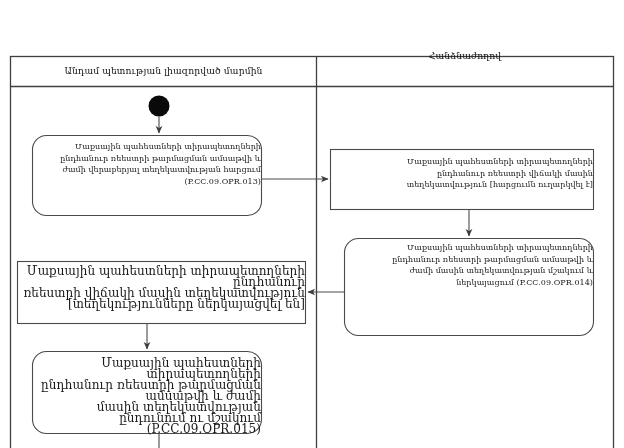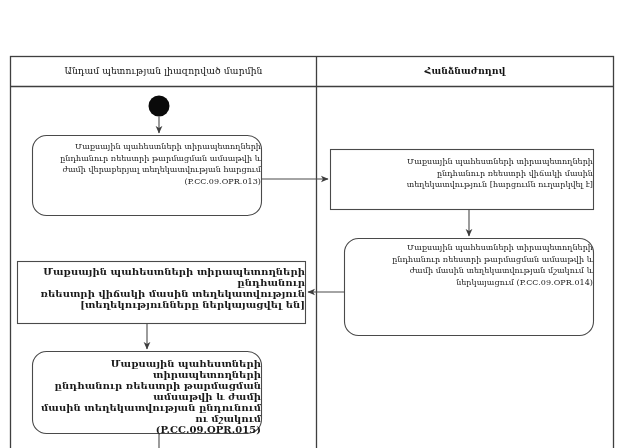--- a/index.html
+++ b/index.html
@@ -41,23 +41,22 @@
     position: absolute;
     text-align: right;
     font-size: 8.0px;
     line-height: 11.6px;
     color: #1a1a1a;
     letter-spacing: 0.05px;
     white-space: pre-line;
     pointer-events: none;
   }
   .node-text.small {
-    font-size: 10px;
+    font-size: 12px;
     line-height: 11px;
-    font-weight: bold;
   }
   .hit {
     position: absolute;
   }
 </style>
 </head>
 <body>
 
 <div id="canvas">
 
@@ -97,21 +96,21 @@
 
     <line x1="344.5" y1="246" x2="308" y2="246" stroke="#4a4a4a" stroke-width="1.1" marker-end="url(#arrowhead)"></line>
 
     <line x1="147" y1="277.5" x2="147" y2="303" stroke="#4a4a4a" stroke-width="1.1" marker-end="url(#arrowhead)"></line>
 
     <line x1="159" y1="387.5" x2="159" y2="410" stroke="#4a4a4a" stroke-width="1.1" marker-end="url(#arrowhead)"></line>
   </svg>
 
   <div class="lane-title" style="left:11px; top:19px; width:305px;">Անդամ պետության լիազորված մարմին</div>
 
-  <div class="lane-title" style="left:317px; top:19px; width:296px;font-weight:bold;">Հանձնաժողով</div>
+  <div class="lane-title" style="left:317px; top:4px; width:296px;">Հանձնաժողով</div>
 
   <div class="node-text" style="left:33px; top:95px; width:228px;">Մաքսային պահեստների տիրապետողների
 ընդհանուր ռեեստրի թարմացման ամսաթվի և
 ժամի վերաբերյալ տեղեկատվության հարցում
 (P.CC.09.OPR.013)</div>
 
   <div class="node-text" style="left:331px; top:110px; width:262px;">Մաքսային պահեստների տիրապետողների
 ընդհանուր ռեեստրի վիճակի մասին
 տեղեկատվություն [հարցումն ուղարկվել է]</div>
 

